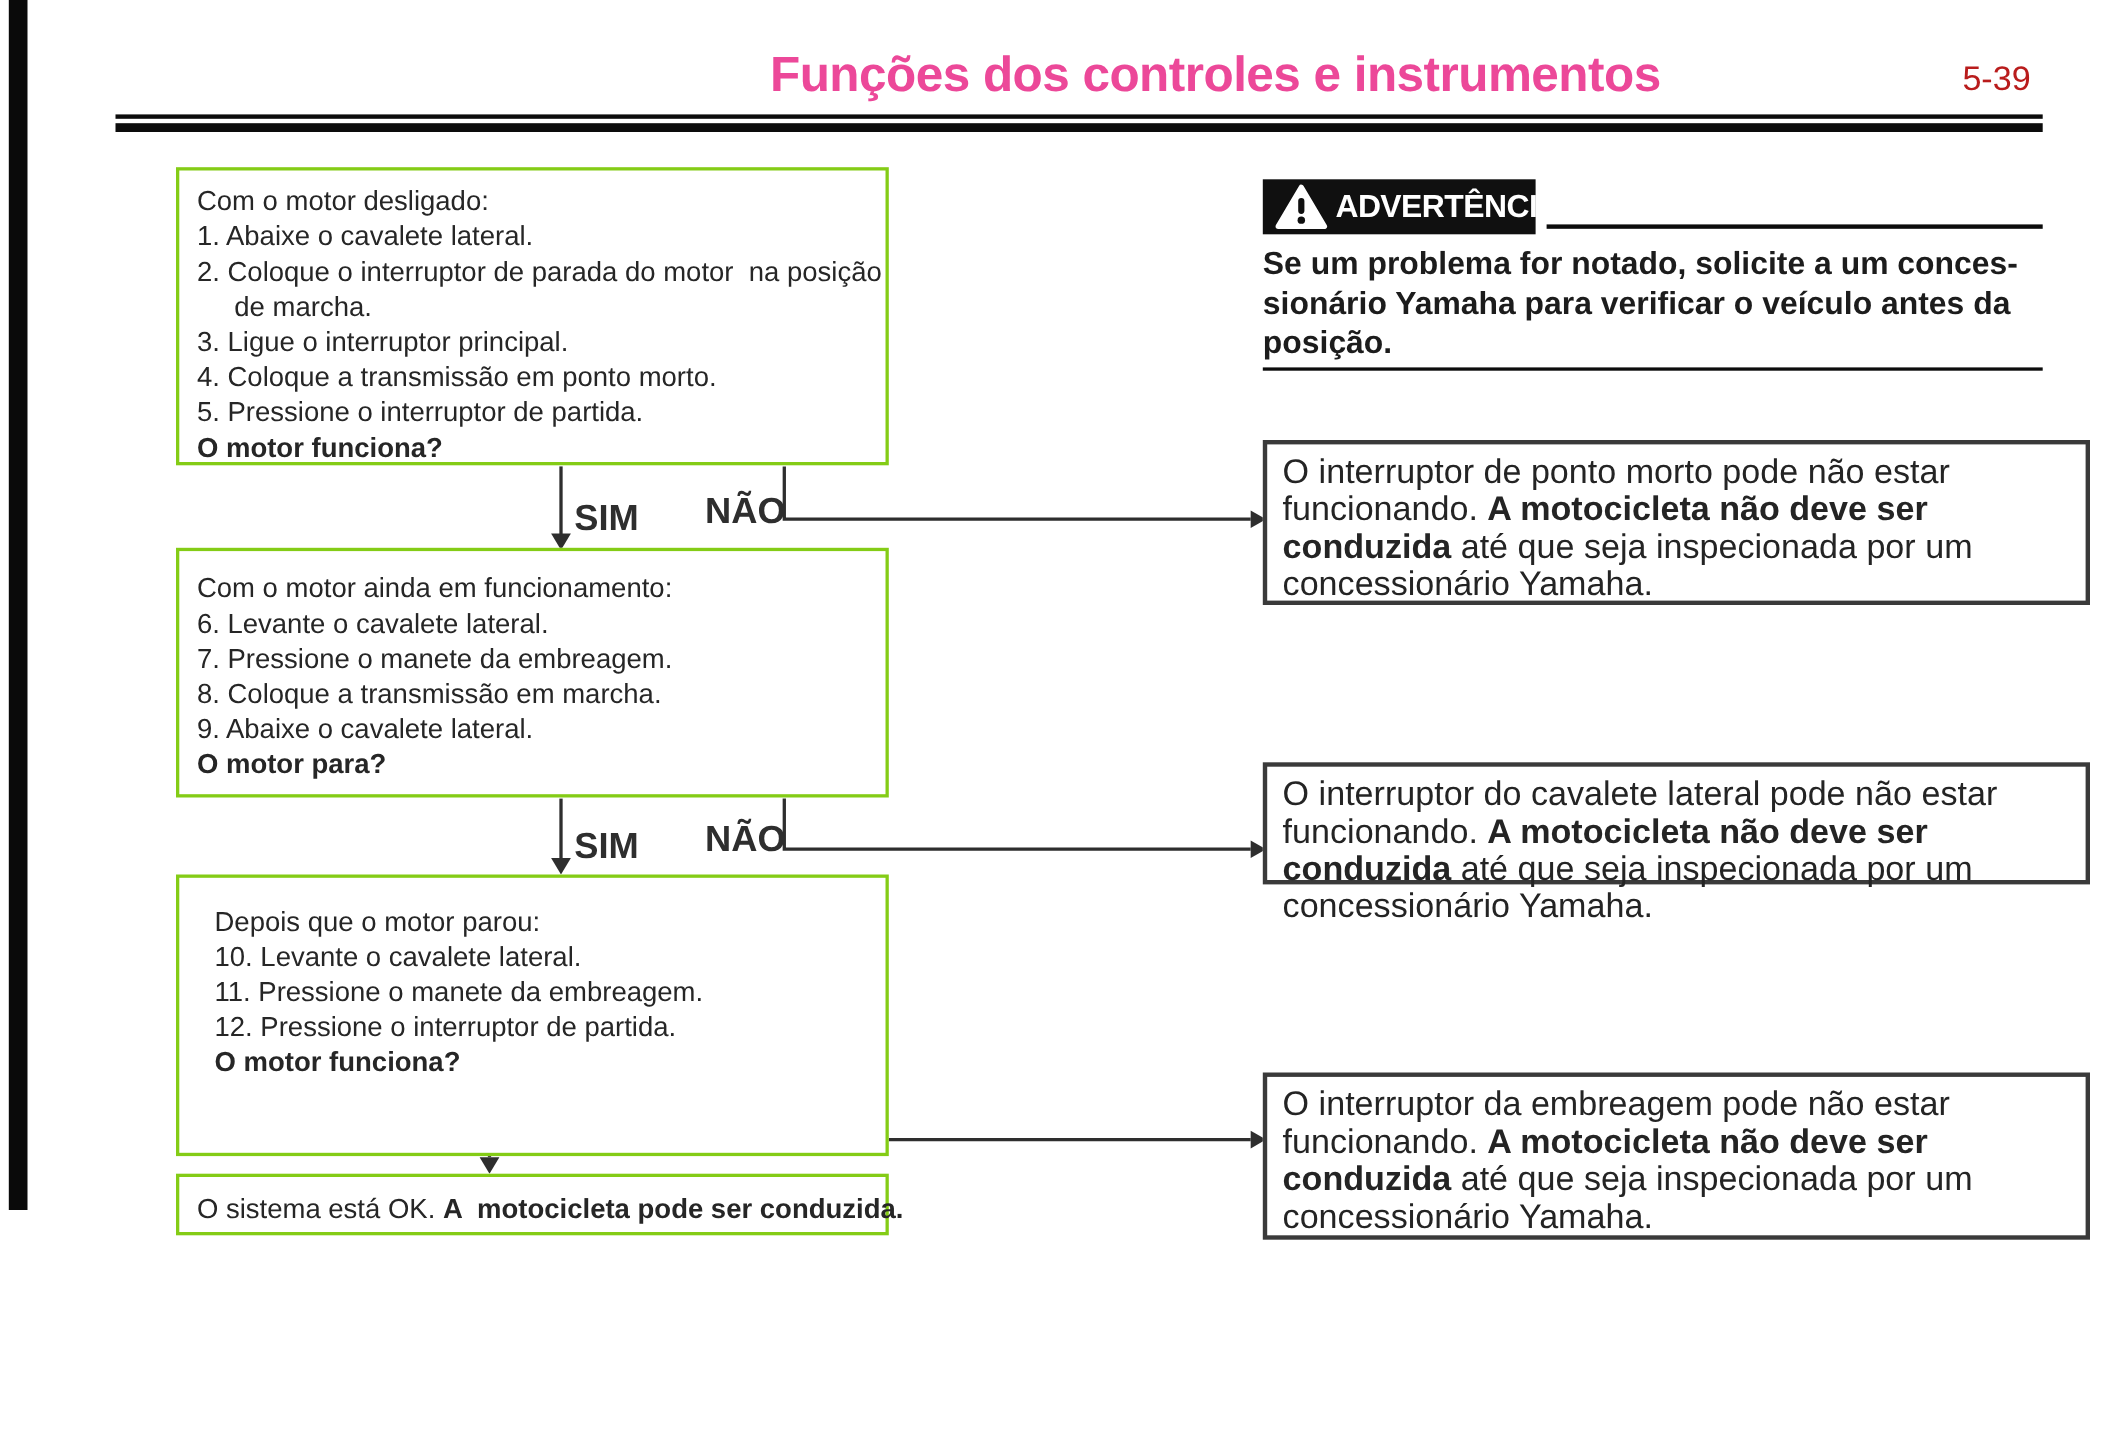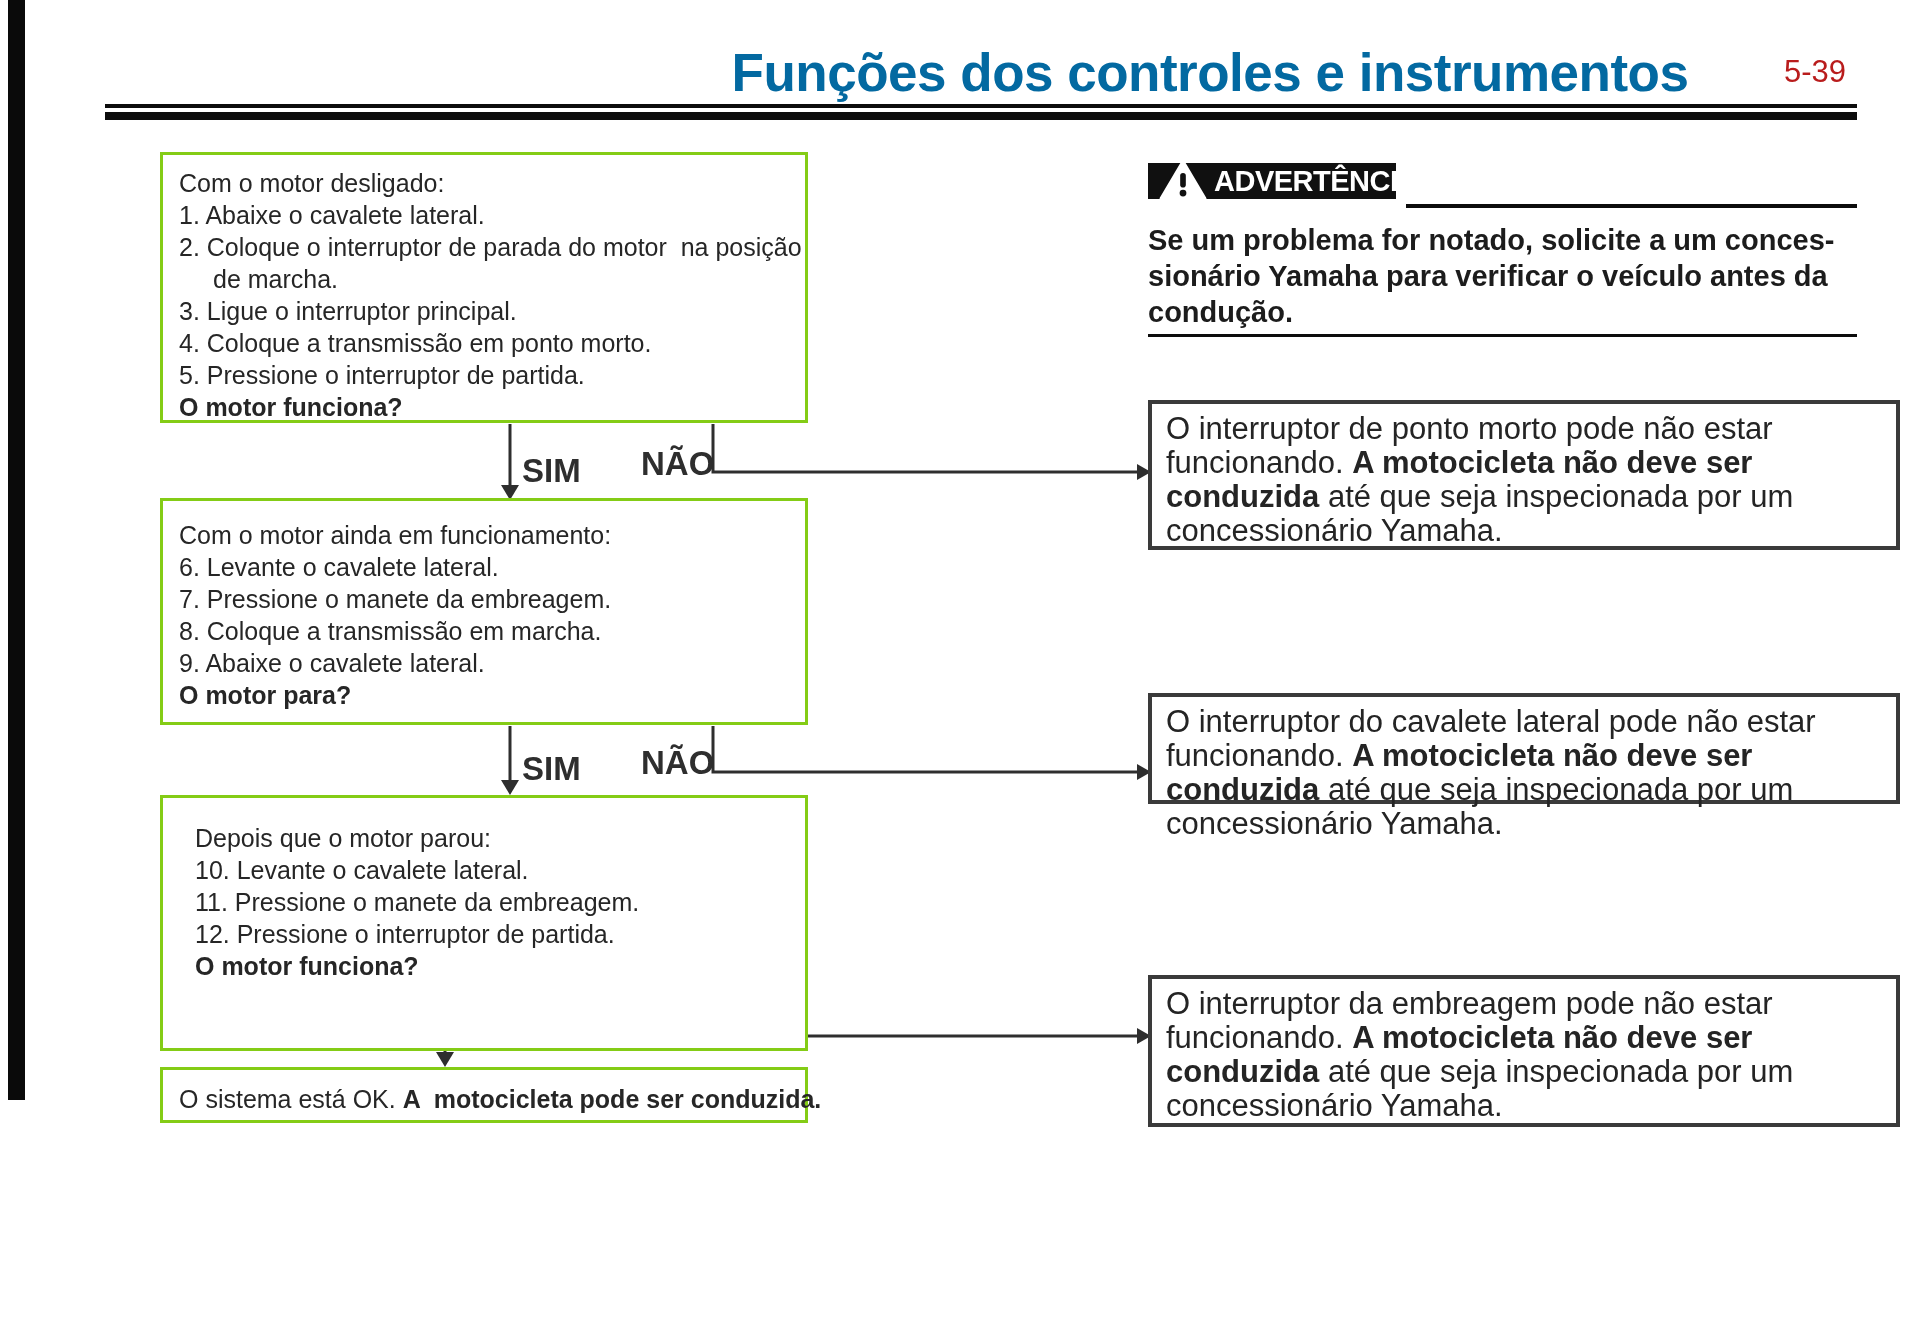--- a/index.html
+++ b/index.html
@@ -1,20 +1,20 @@
 <!DOCTYPE html>
 <html><head>
 <meta charset="utf-8">
 <style>
   html,body{margin:0;padding:0;background:#ffffff;}
   .page{position:relative;width:1920px;height:1321px;background:#ffffff;overflow:hidden;
         font-family:"Liberation Sans","DejaVu Sans",sans-serif;color:#222;}
   .edge-bar{position:absolute;left:8px;top:0;width:17px;height:1100px;background:#0a0a0a;}
-  .title{position:absolute;left:700px;top:42px;width:1020px;text-align:center;
-         font-size:53px;font-weight:bold;letter-spacing:-0.5px;color:#0369a1;white-space:pre;}
+  .title{position:absolute;left:700px;top:42px;width:1020px;text-align:left;
+         font-size:45px;font-weight:bold;letter-spacing:-0.5px;color:#ec4899;white-space:pre;}
   .pagenum{position:absolute;left:1784px;top:54px;font-size:31px;color:#b91c1c;white-space:pre;}
   .rule{position:absolute;background:#0c0c0c;}
   .r-thin{left:105px;top:104px;width:1752px;height:4px;}
   .r-thick{left:105px;top:112px;width:1752px;height:8px;}
 
   .box{position:absolute;background:#fff;border:3px solid #84cc16;box-sizing:border-box;
        font-size:25px;color:#262626;}
   .box .bline{line-height:32px;white-space:pre;}
   .box .b{font-weight:bold;}
   .cont{padding-left:34px;}
@@ -26,21 +26,21 @@
   .sidebox{position:absolute;background:#fff;border:4px solid #3a3a3a;box-sizing:border-box;
            left:1148px;width:752px;font-size:31px;color:#242424;padding:8px 0 0 14px;}
   .sidebox .bline{line-height:34px;white-space:pre;}
   .sidebox .b{font-weight:bold;}
   .side1{top:400px;height:150px;}
   .side2{top:693px;height:111px;}
   .side3{top:975px;height:152px;}
 
   .flow-label{position:absolute;font-size:33px;font-weight:bold;color:#2e2e2e;white-space:pre;}
 
-  .banner{position:absolute;left:1148px;top:163px;width:248px;height:36px;background:#101010;
+  .banner{position:absolute;left:1148px;top:163px;width:248px;height:50px;background:#101010;
           display:flex;align-items:center;}
   .banner-icon{margin-left:10px;width:50px;height:42px;flex:0 0 auto;}
   .banner-text{color:#ffffff;font-size:29px;font-weight:bold;margin-left:6px;letter-spacing:-0.5px;white-space:pre;}
   .banner-underline{left:1406px;top:204px;width:451px;height:4px;}
   .warn-body{position:absolute;left:1148px;top:222px;width:752px;font-size:29px;font-weight:bold;color:#1c1c1c;}
   .warn-body .bline{line-height:36px;white-space:pre;}
   .warn-rule{left:1148px;top:334px;width:709px;height:3px;}
 
   .connectors{position:absolute;left:0;top:0;width:1920px;height:1321px;pointer-events:none;}
 </style>
@@ -116,21 +116,21 @@
       <path d="M30 4 L56 48 L4 48 Z" fill="#ffffff" stroke="#ffffff" stroke-width="6" stroke-linejoin="round"></path>
       <rect x="26.5" y="16" width="7" height="18" rx="3.5" fill="#101010"></rect>
       <circle cx="30" cy="41" r="4.2" fill="#101010"></circle>
     </svg>
     <span class="banner-text">ADVERTÊNCIA</span>
   </div>
   <div class="rule banner-underline"></div>
   <div class="warn-body">
       <div class="bline">Se um problema for notado, solicite a um conces-</div>
       <div class="bline">sionário Yamaha para verificar o veículo antes da</div>
-      <div class="bline">condução.</div>
+      <div class="bline">posição.</div>
     </div>
   <div class="rule warn-rule"></div>
 
   <div class="sidebox side1">
       <div class="bline"><span>O interruptor de ponto morto pode não estar</span></div>
       <div class="bline"><span>funcionando. </span><span class="b">A motocicleta não deve ser</span></div>
       <div class="bline"><span class="b">conduzida</span><span> até que seja inspecionada por um</span></div>
       <div class="bline"><span>concessionário Yamaha.</span></div>
     </div>
   <div class="sidebox side2">

